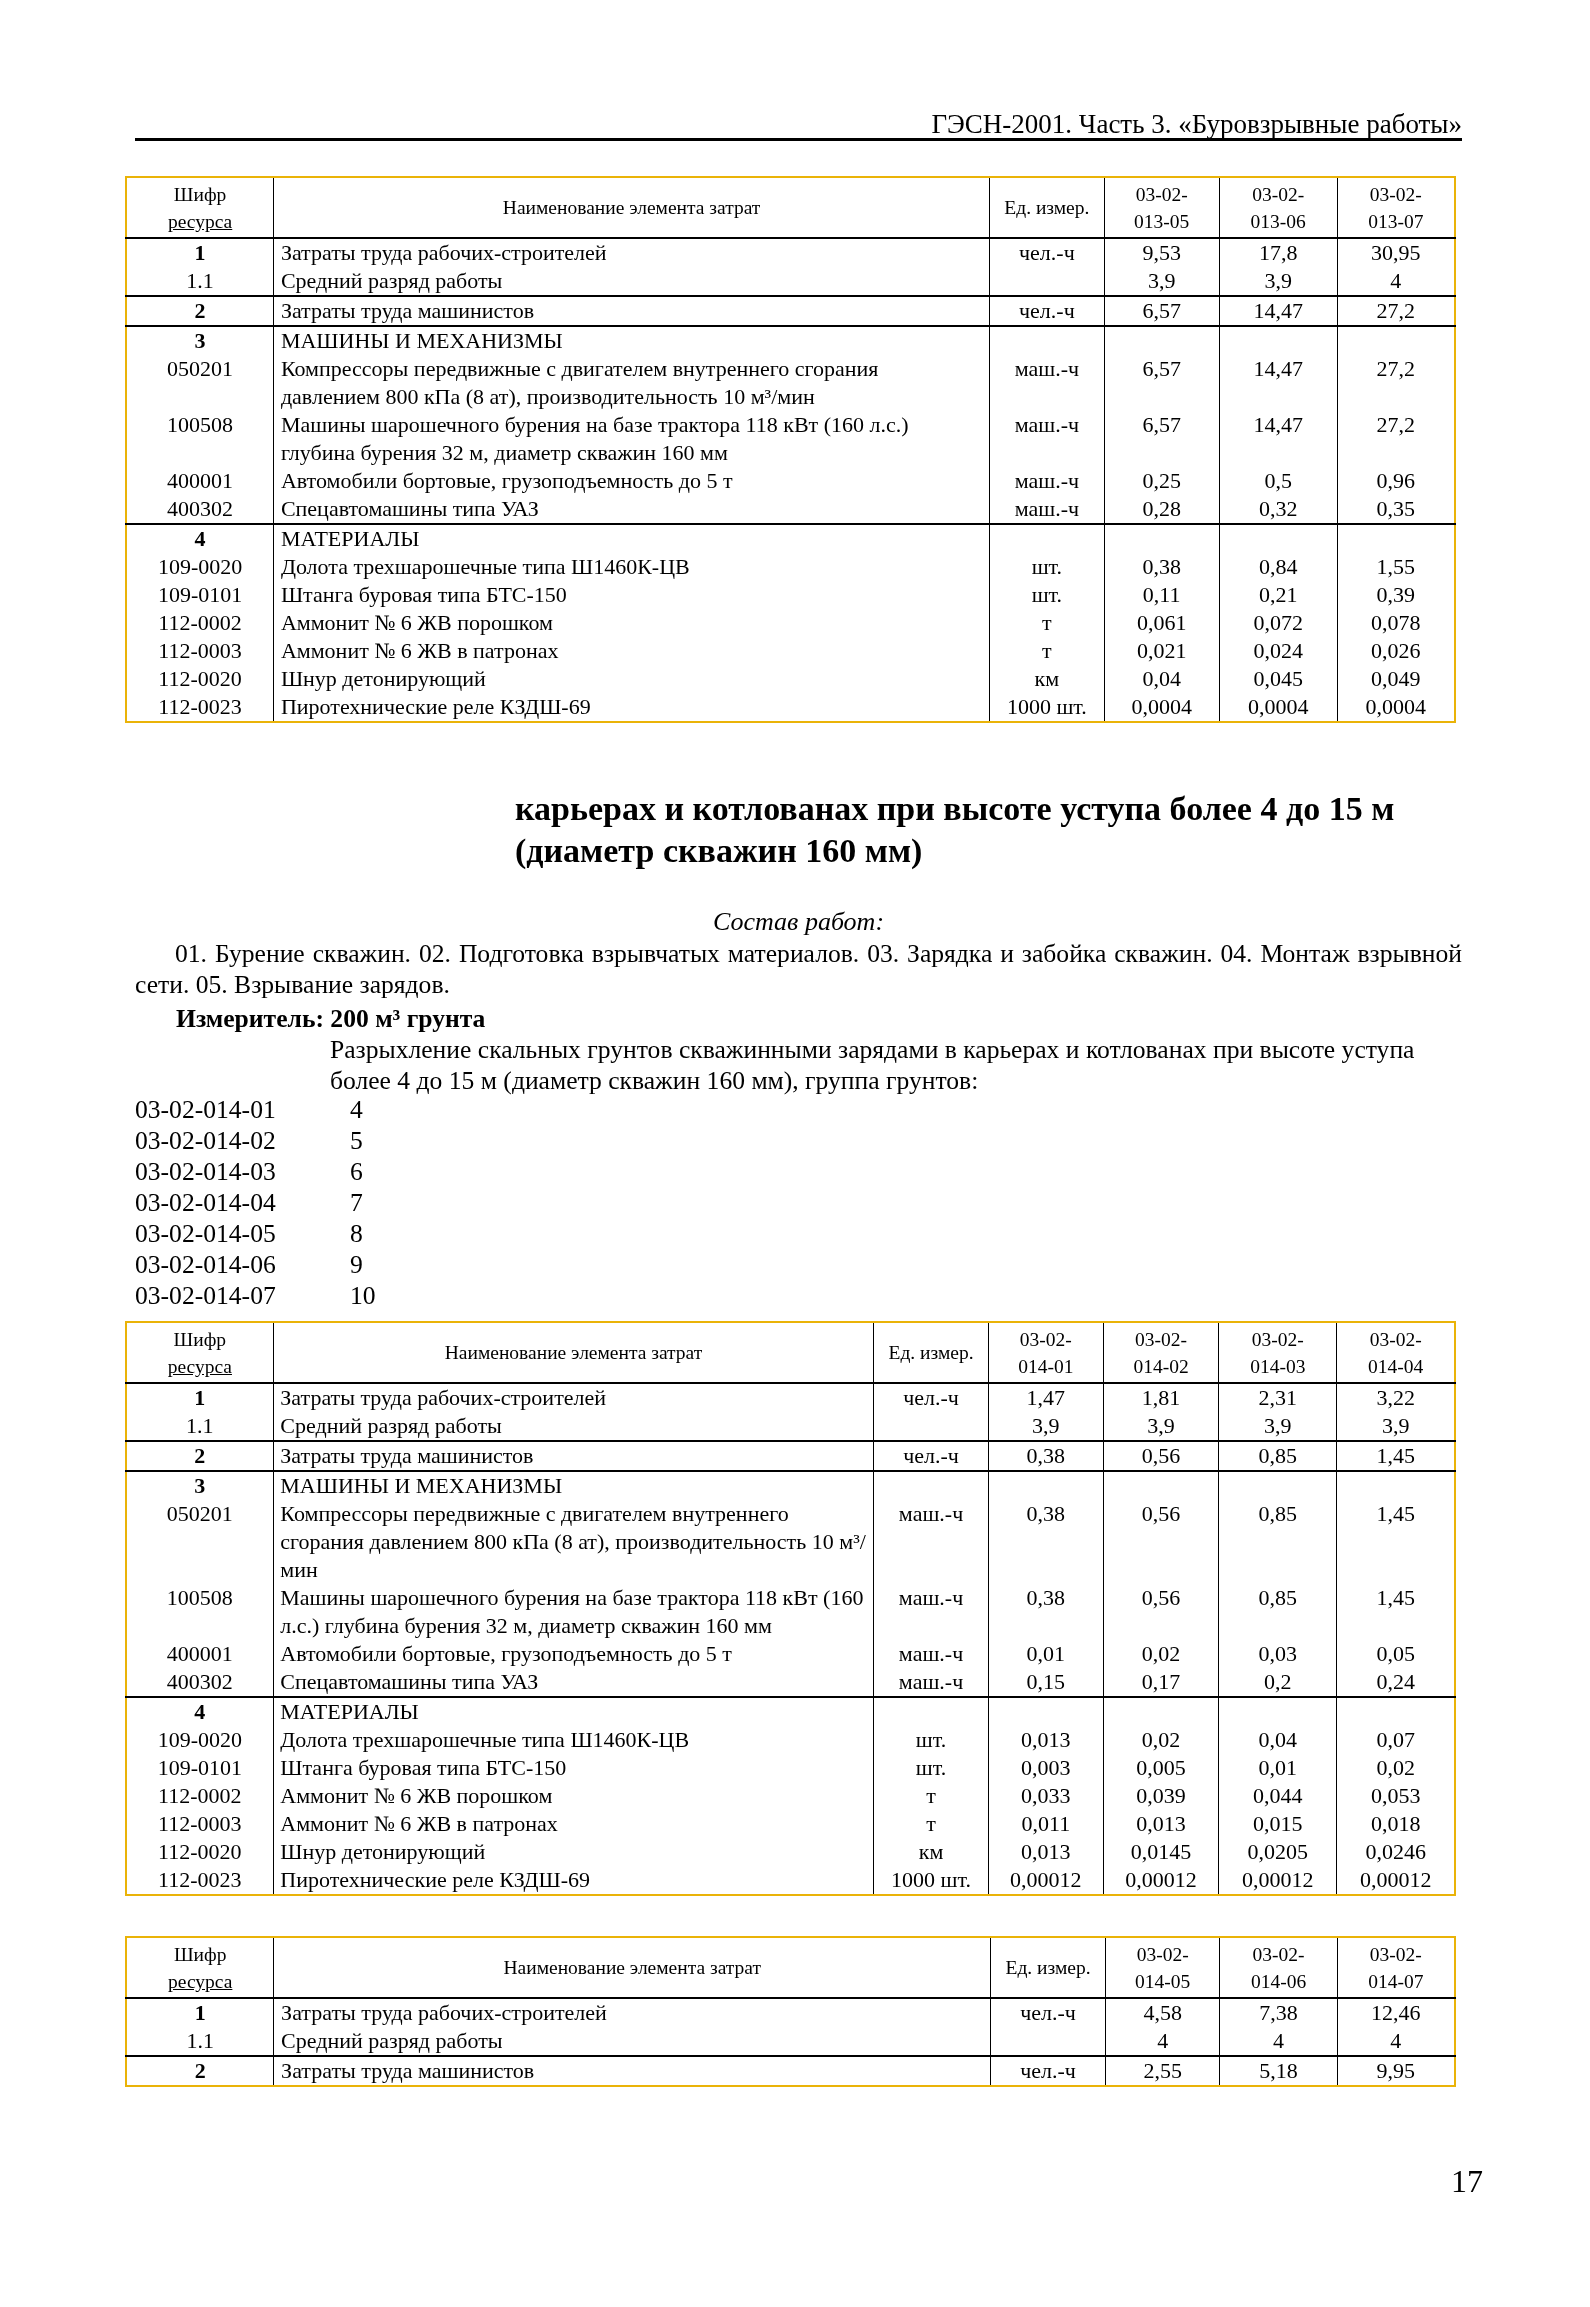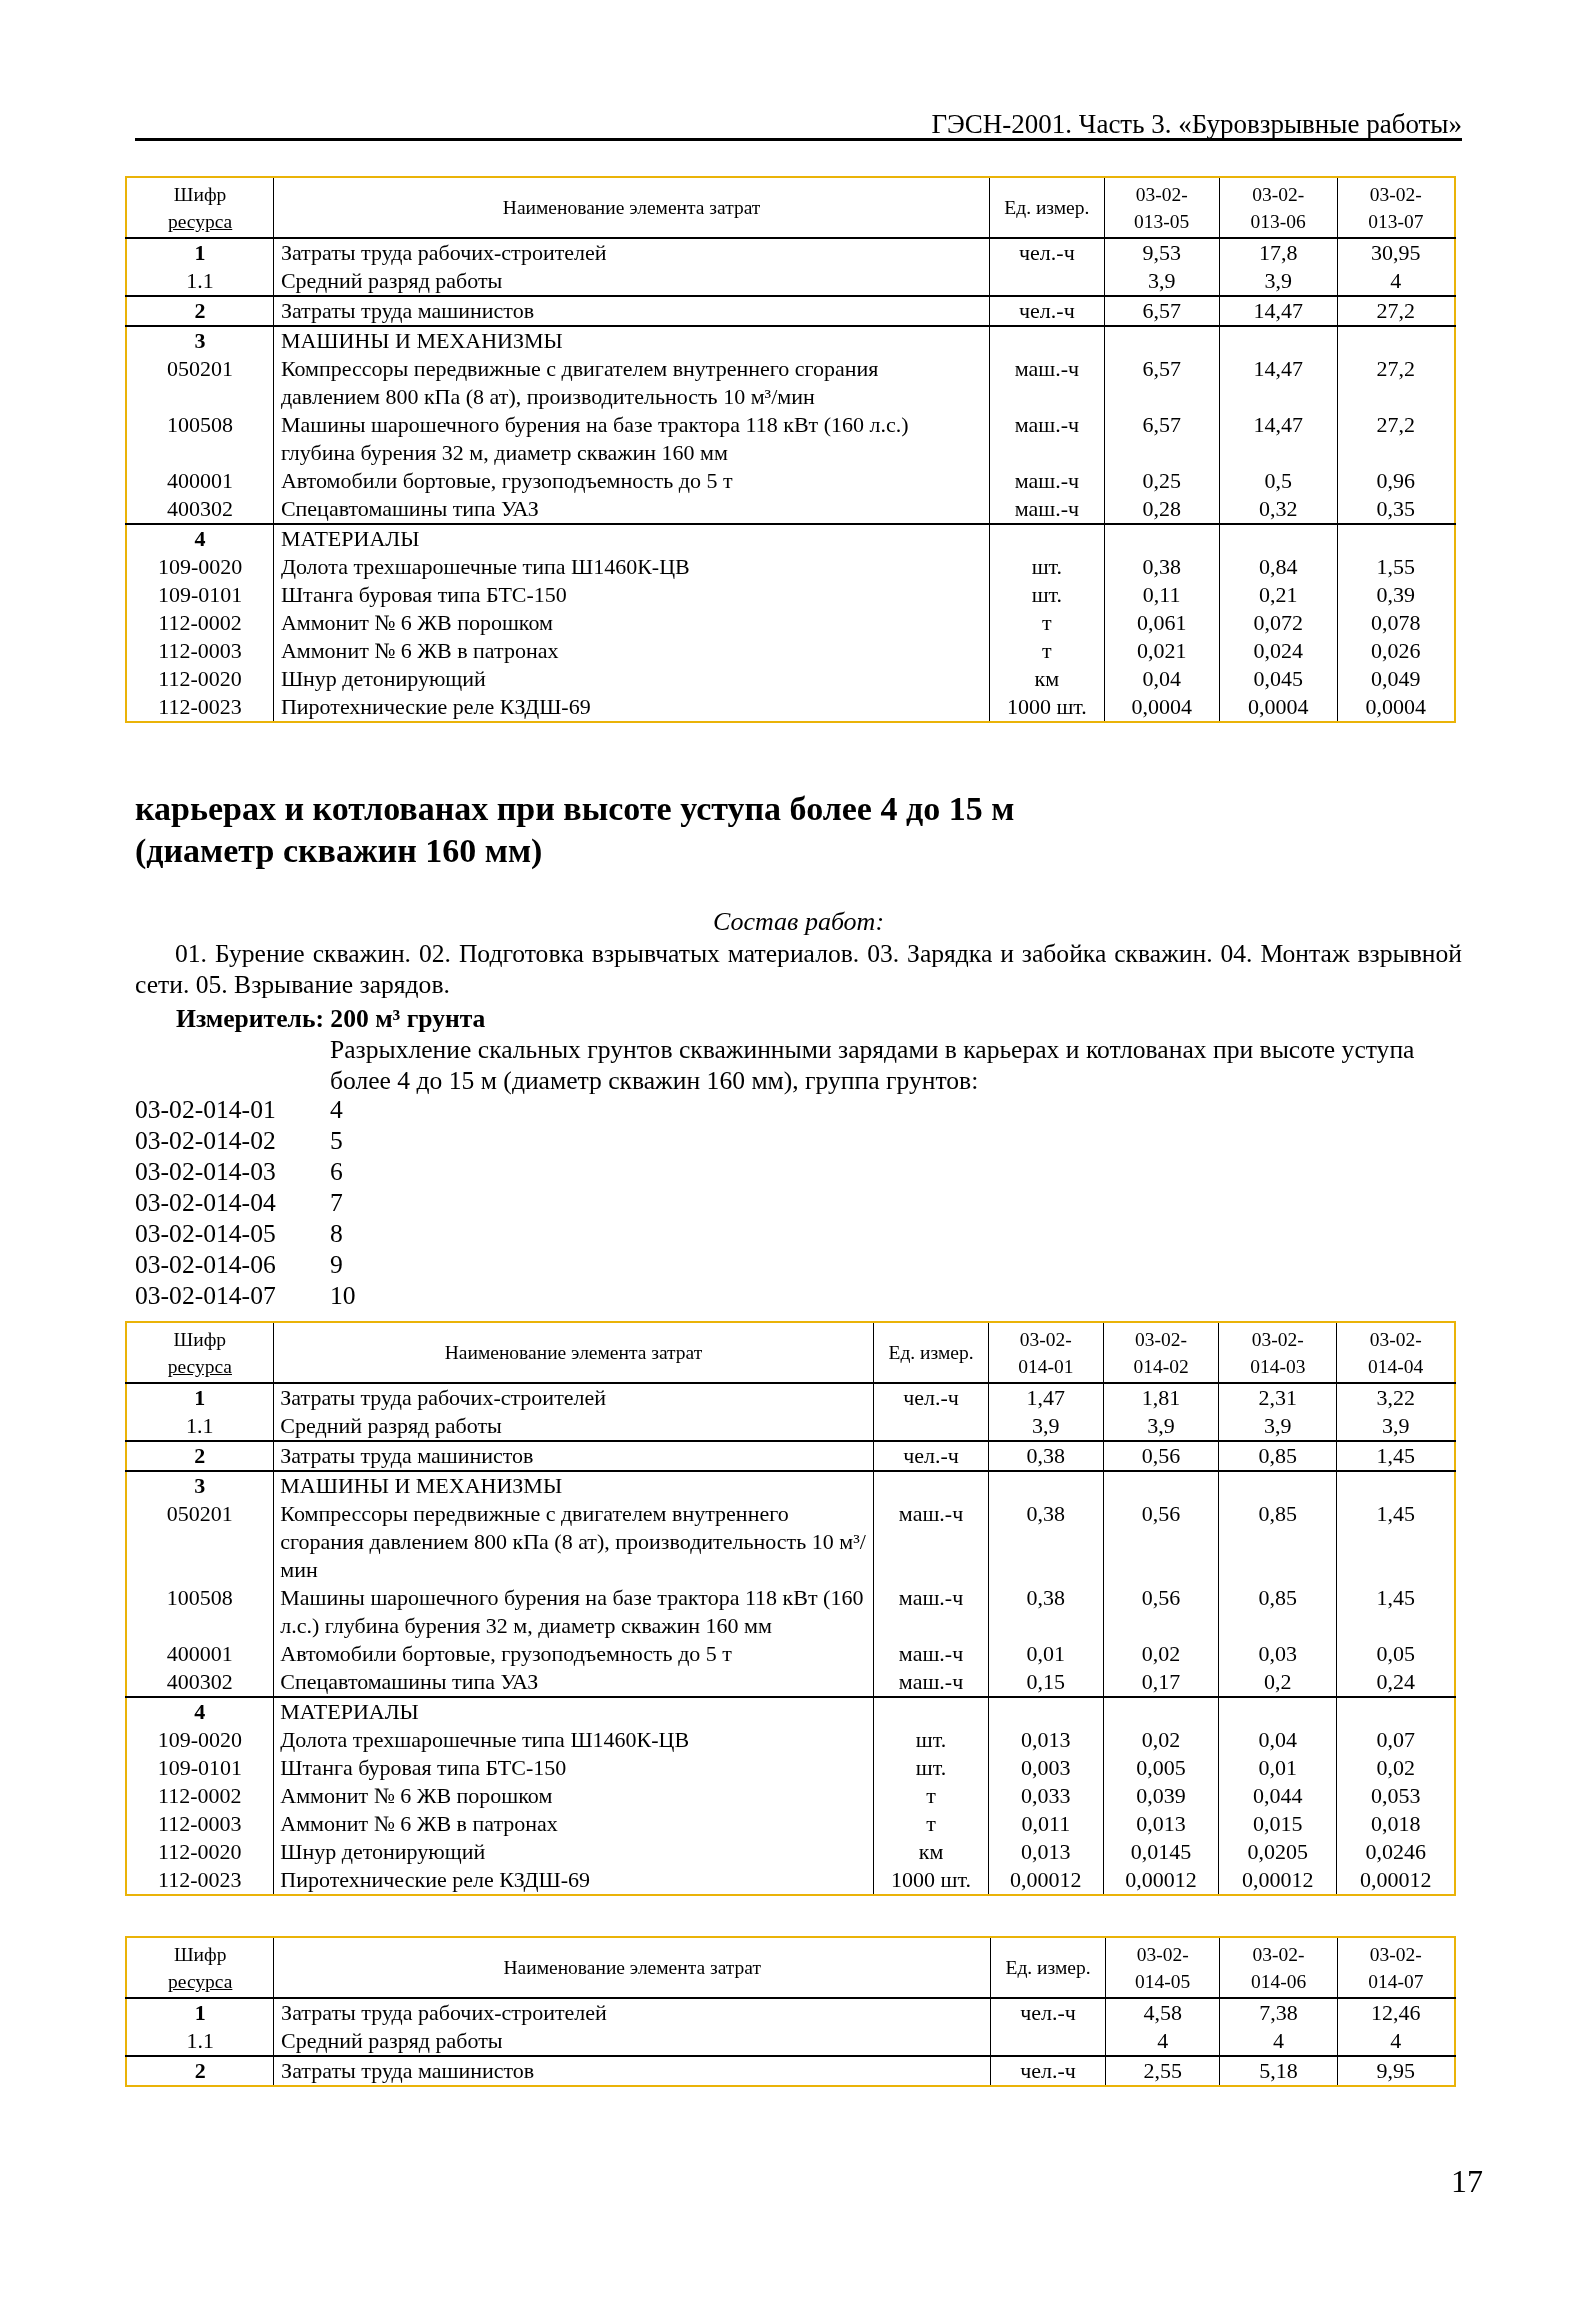--- a/index.html
+++ b/index.html
@@ -33,40 +33,40 @@
   .c-unit { text-align: center; }
   .c-val { text-align: center; }
   .bold { font-weight: bold; }
   .c-code.bold { font-weight: bold; }
 
   .section-title {
     position: absolute; left: 135px; top: 788px; width: 1327px;
     font-weight: bold; font-size: 34px; line-height: 42px;
   }
   .section-title .l1 { display: block; }
-  .section-title .lrest { display: block; }
+  .section-title .lrest { display: block; margin-left: 380px; }
   .composition-label {
     position: absolute; left: 135px; top: 906px; width: 1327px;
     text-align: center; font-style: italic; font-size: 26px; line-height: 31px;
   }
   .composition-text {
     position: absolute; left: 135px; top: 938px; width: 1327px;
     font-size: 25.6px; line-height: 31px; text-indent: 40px; text-align: justify;
   }
   .measure {
     position: absolute; left: 176px; top: 1003px; font-weight: bold; font-size: 25.6px; line-height: 31px;
   }
   .variant-intro {
     position: absolute; left: 330px; top: 1034px; width: 1104px;
     font-size: 25.6px; line-height: 31px;
   }
   .variants {
     position: absolute; left: 135px; top: 1094px; font-size: 25.6px; line-height: 31px;
   }
-  .variant-row { display: flex; }
+  .variant-row { display: flex; gap: 20px; }
   .variant-code { width: 195px; }
   .page-number {
     position: absolute; left: 1451px; top: 2165px; font-size: 32px; line-height: 32px;
   }
 </style>
 </head>
 <body>
 
 <div class="running-header">ГЭСН-2001. Часть 3. «Буровзрывные работы»</div>
 <div class="header-rule"></div>

